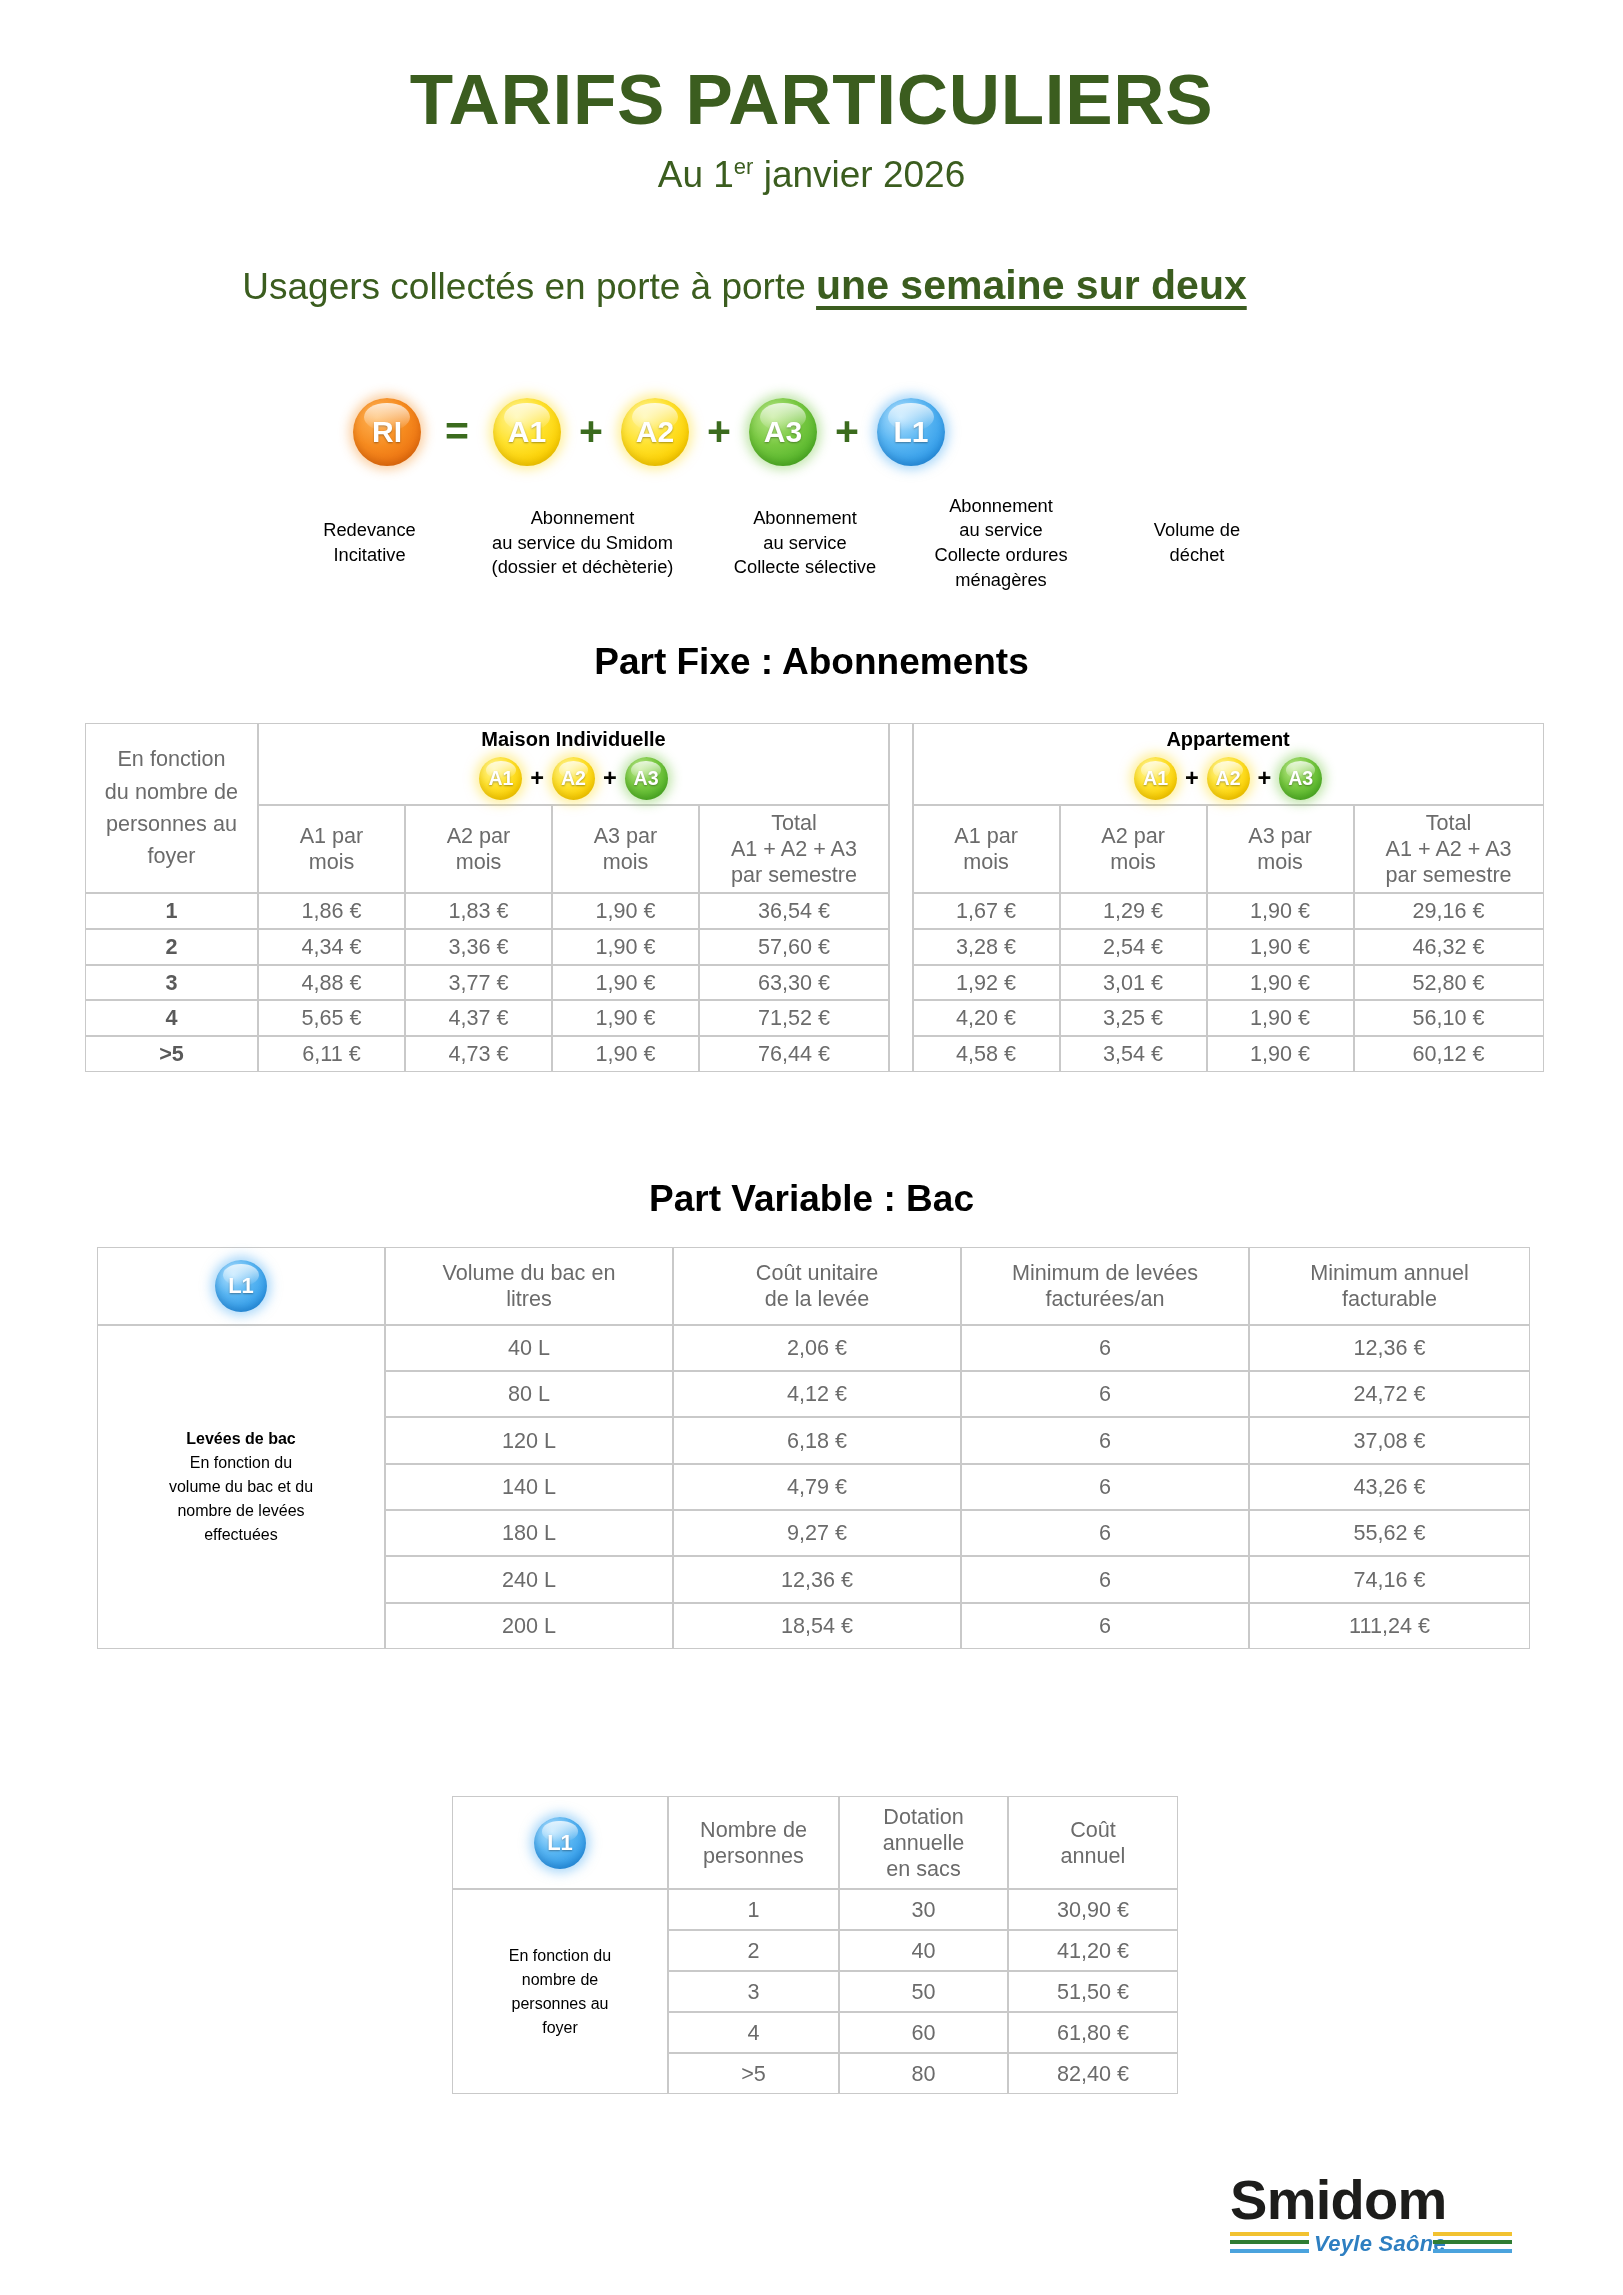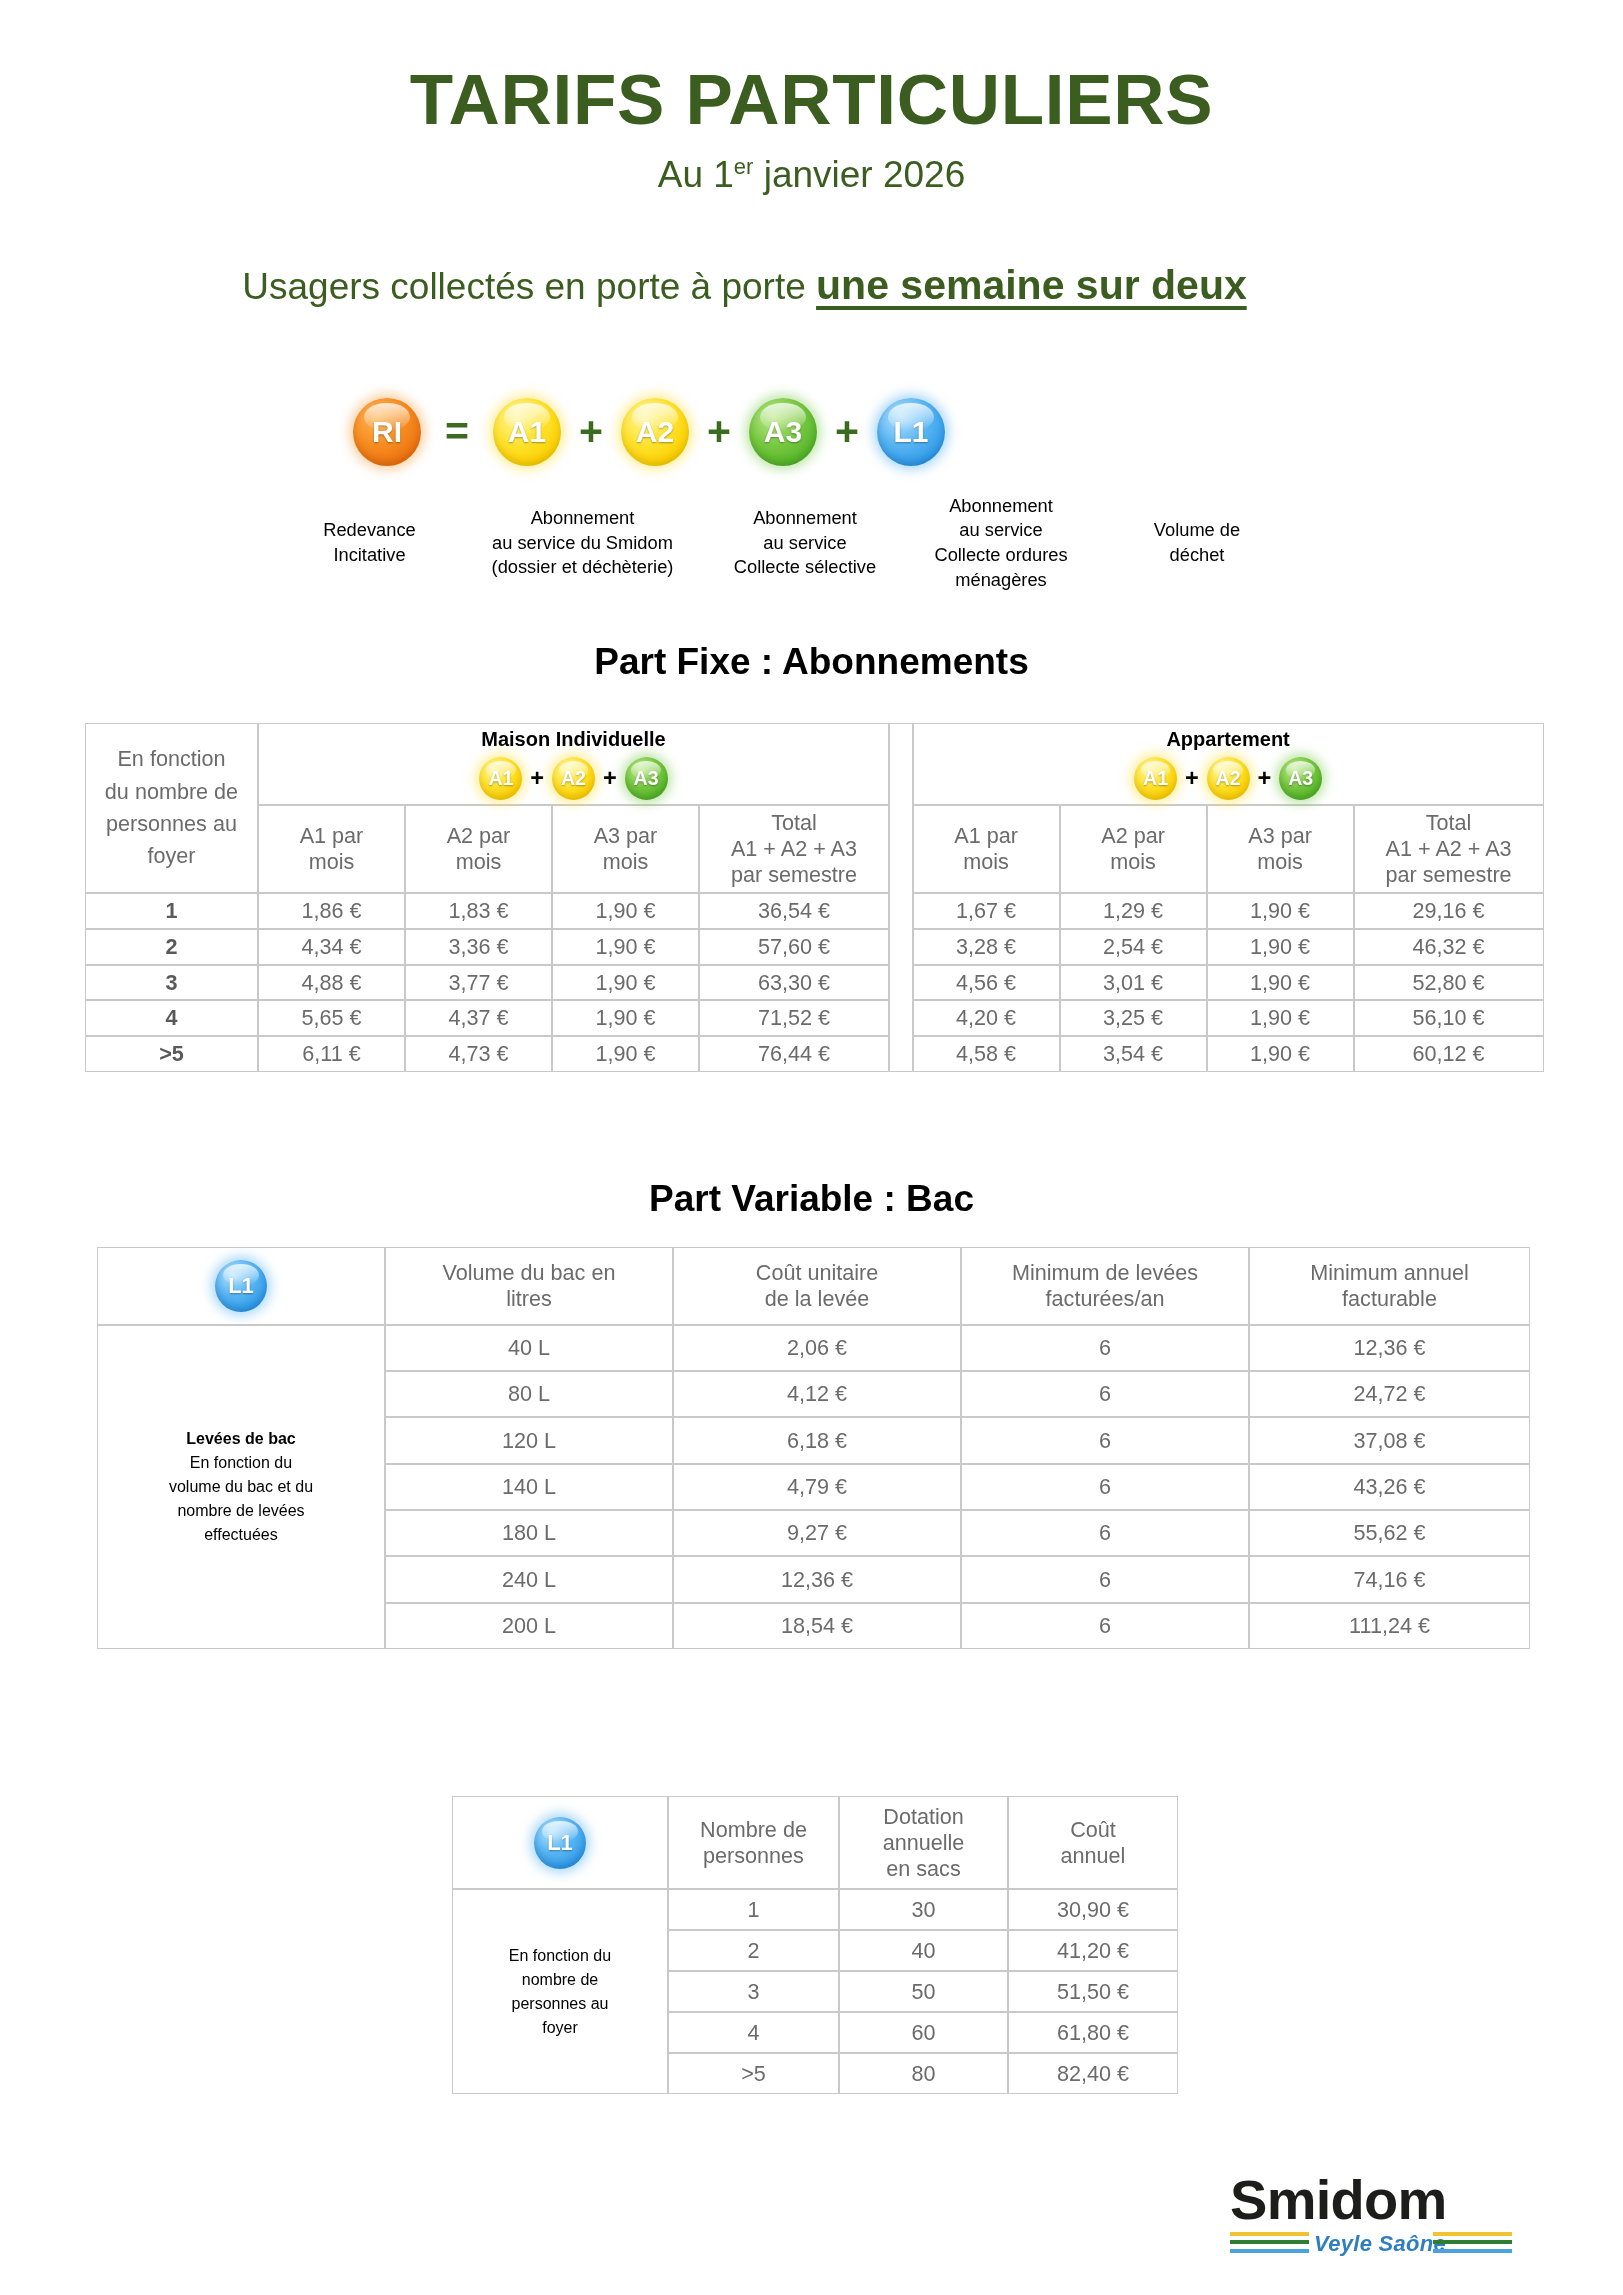--- a/index.html
+++ b/index.html
@@ -318,21 +318,21 @@
         <td class="shade">2,54 €</td>
         <td class="shade">1,90 €</td>
         <td class="shade">46,32 €</td>
       </tr>
       <tr>
         <td class="bold-dark">3</td>
         <td>4,88 €</td>
         <td>3,77 €</td>
         <td>1,90 €</td>
         <td>63,30 €</td>
-        <td>4,56 €</td>
+        <td>1,92 €</td>
         <td>3,01 €</td>
         <td>1,90 €</td>
         <td>52,80 €</td>
       </tr>
       <tr>
         <td class="bold-dark shade">4</td>
         <td class="shade">5,65 €</td>
         <td class="shade">4,37 €</td>
         <td class="shade">1,90 €</td>
         <td class="shade">71,52 €</td>

